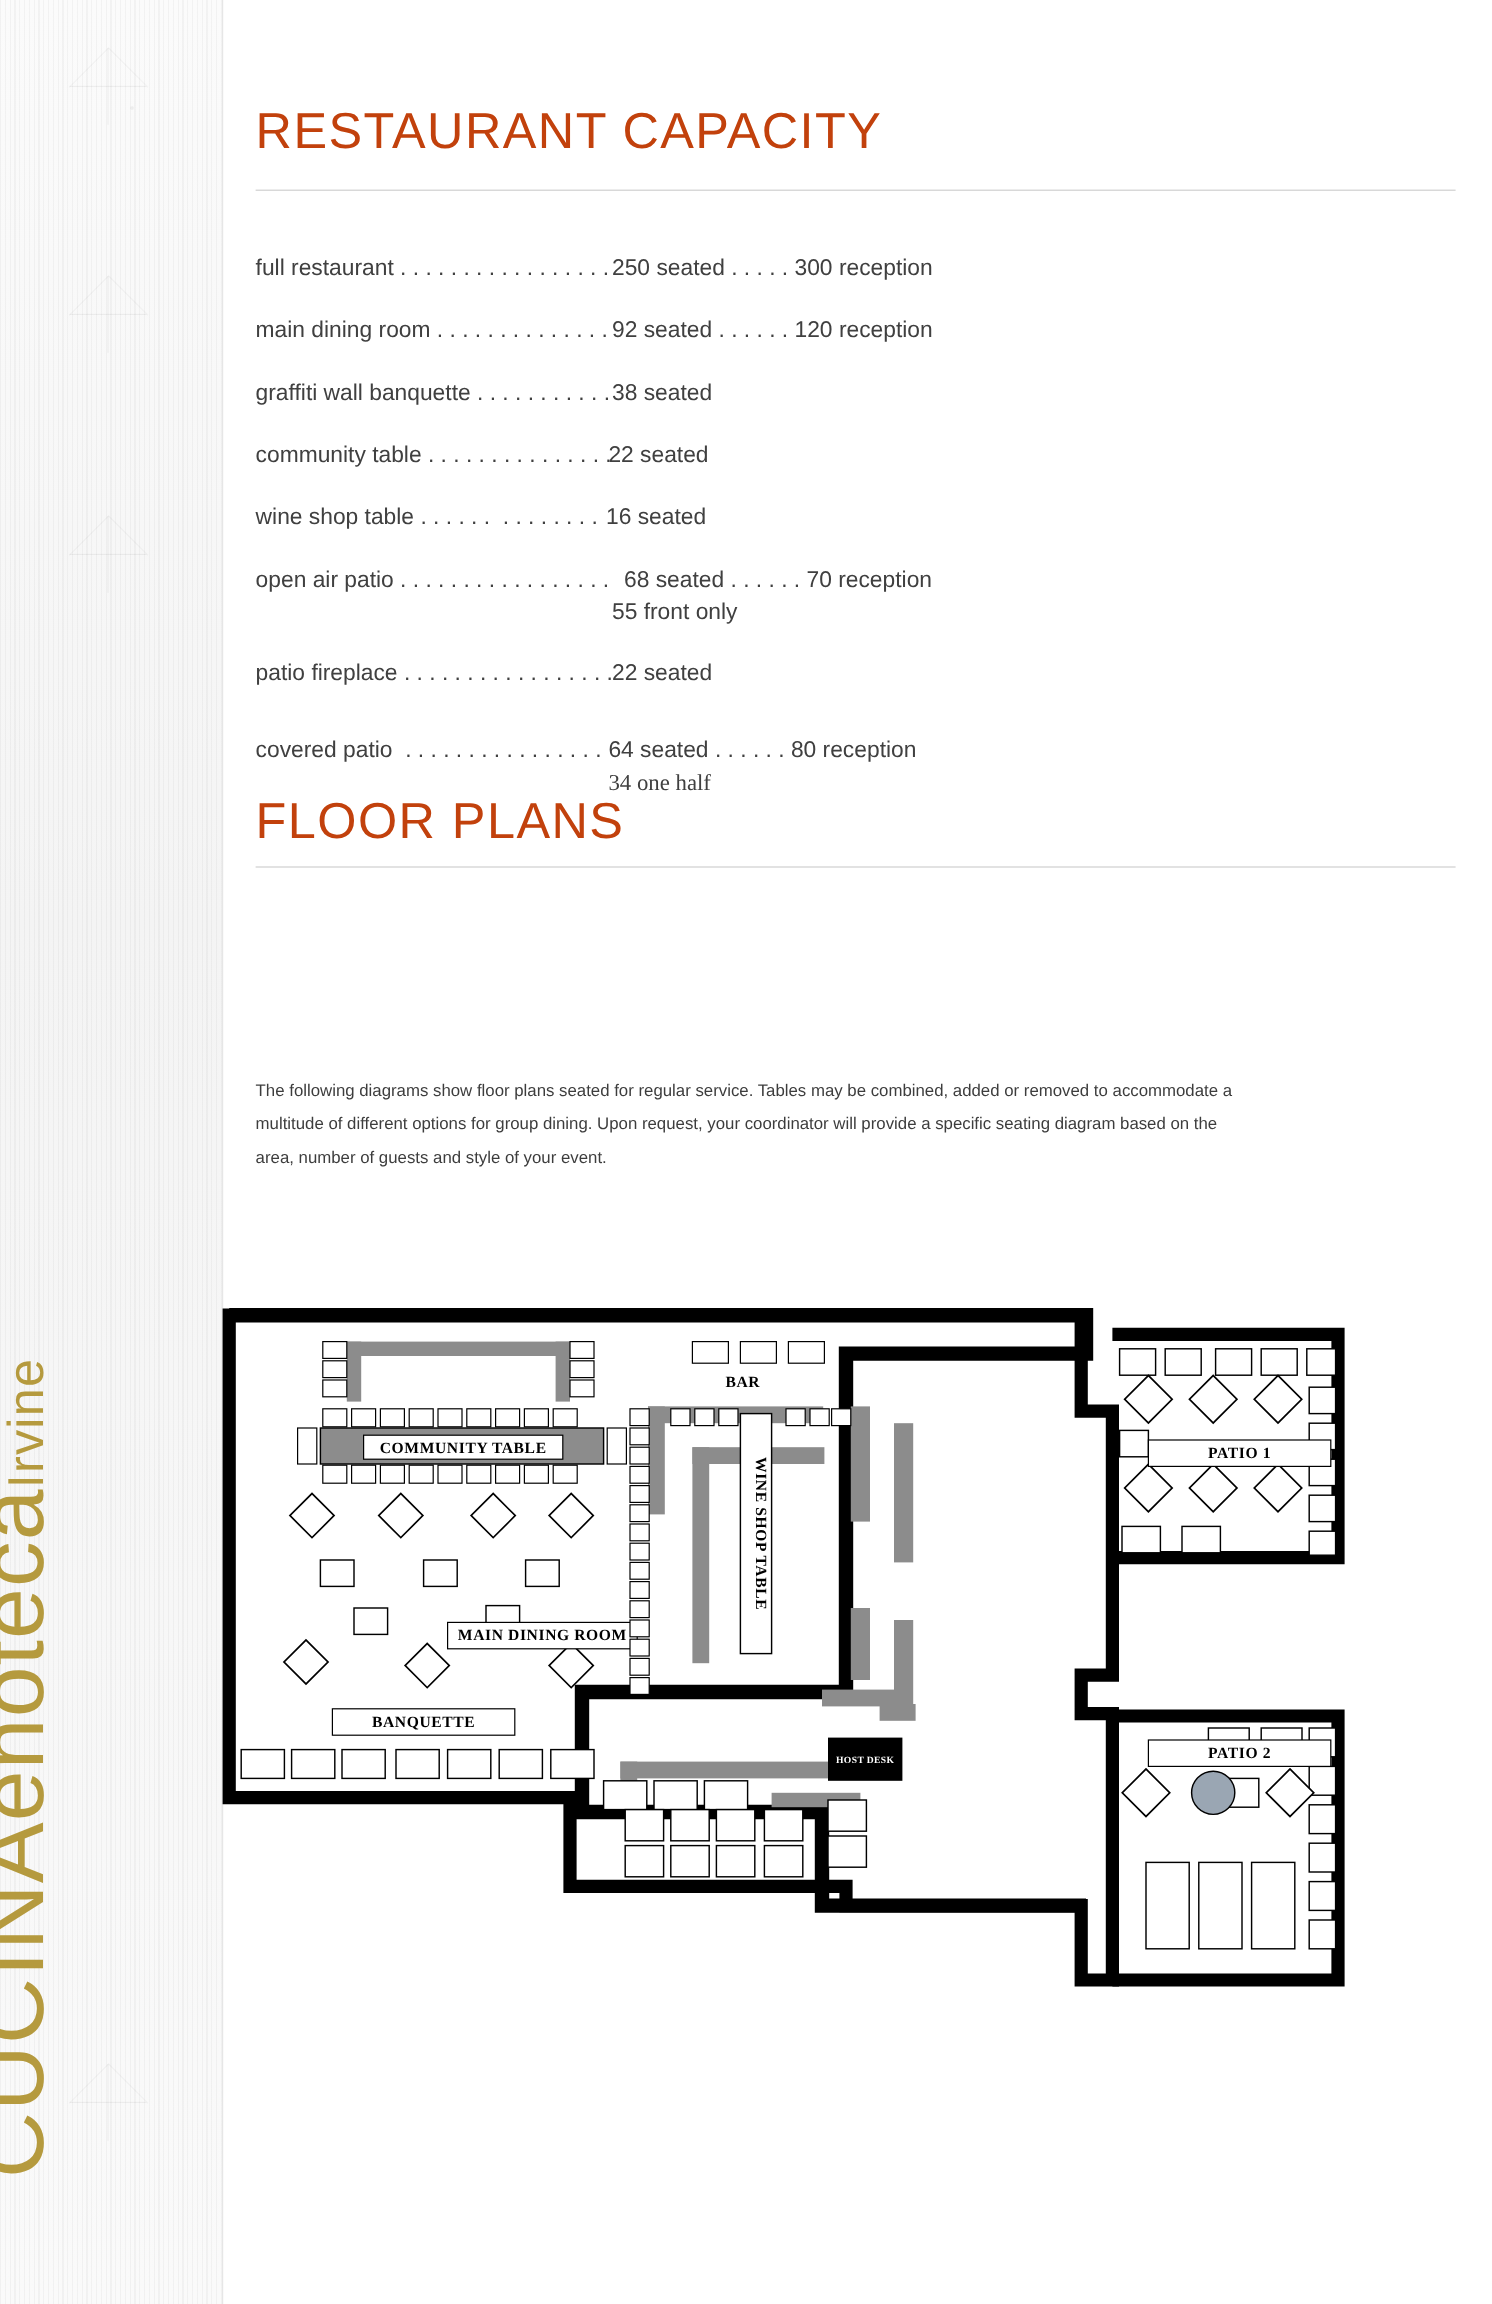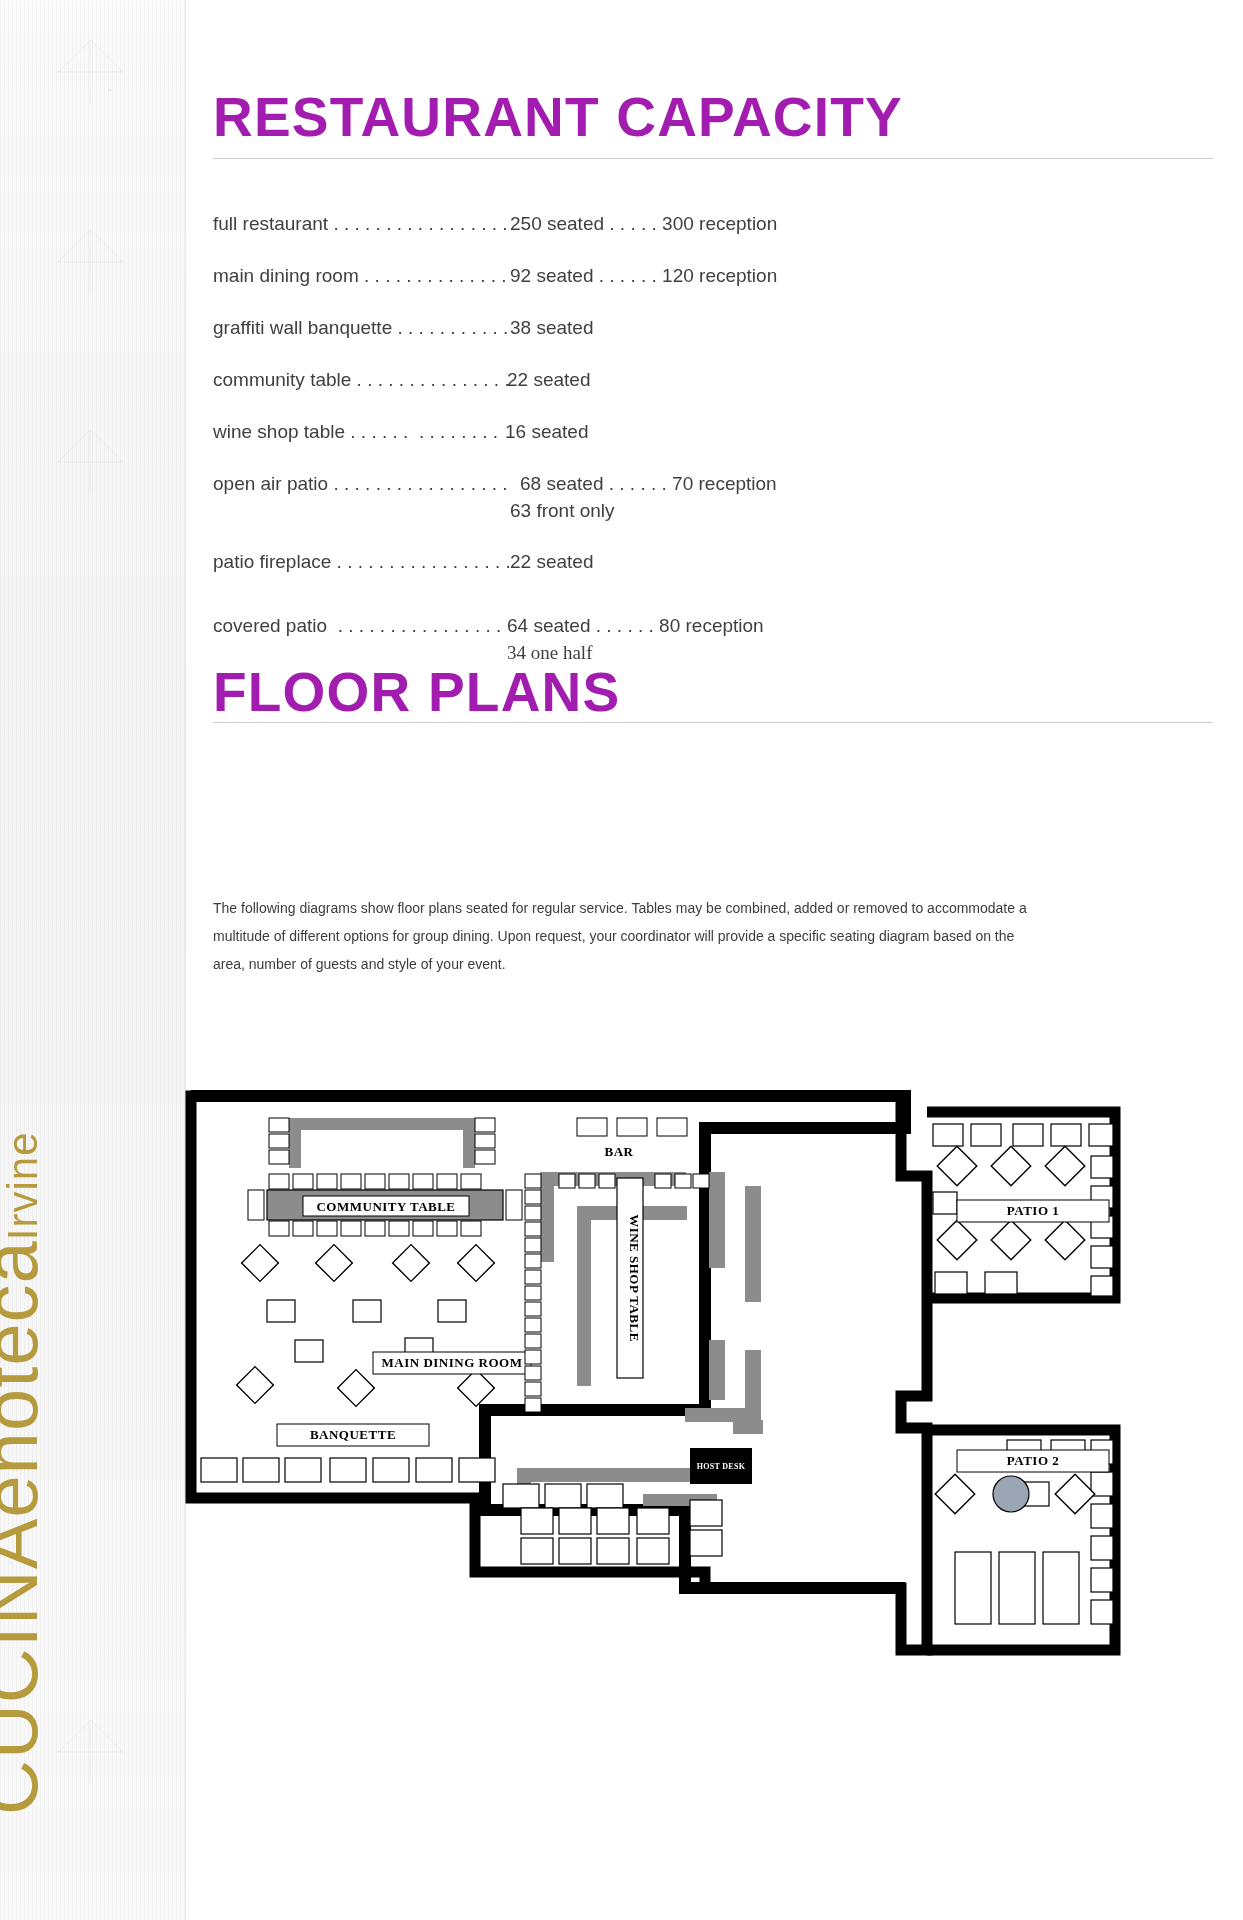--- a/index.html
+++ b/index.html
@@ -77,24 +77,24 @@
   
   .content {
     position: absolute;
     left: 185px; top: 0;
     width: 1058px; height: 1920px;
   }
 
   h1.section-title {
     position: absolute;
     margin: 0;
-    font-weight: 700;
-    font-size: 55px;
+    font-weight: 400;
+    font-size: 42px;
     letter-spacing: 1.2px;
-    color: #a21caf;
+    color: #c2410c;
   }
   .rule {
     position: absolute;
     height: 1px;
     background: #cfcfcf;
   }
 
   
   .cap-list {
     position: absolute;
@@ -202,21 +202,21 @@
       <span class="lbl">community table . . . . . . . . . . . . . . .</span>
       <span class="val" style="left:294px;">22 seated</span>
     </div>
     <div class="cap-row">
       <span class="lbl">wine shop table . . . . . .  . . . . . . . .</span>
       <span class="val" style="left:292px;">16 seated</span>
     </div>
     <div class="cap-row" style="height:78px;">
       <span class="lbl">open air patio . . . . . . . . . . . . . . . . .</span>
       <span class="val" style="left:307px;">68 seated . . . . . . 70 reception</span>
-      <span class="sub" style="left:297px;">63 front only</span>
+      <span class="sub" style="left:297px;">55 front only</span>
     </div>
     <div class="cap-row">
       <span class="lbl">patio fireplace . . . . . . . . . . . . . . . . .</span>
       <span class="val" style="left:297px;">22 seated</span>
     </div>
     <div class="cap-row" style="height:78px;margin-top:12px;">
       <span class="lbl">covered patio  . . . . . . . . . . . . . . . .</span>
       <span class="val" style="left:294px;">64 seated . . . . . . 80 reception</span>
       <span class="sub" style="left:294px;font-family:Liberation Serif, serif;">34 one half</span>
     </div>

